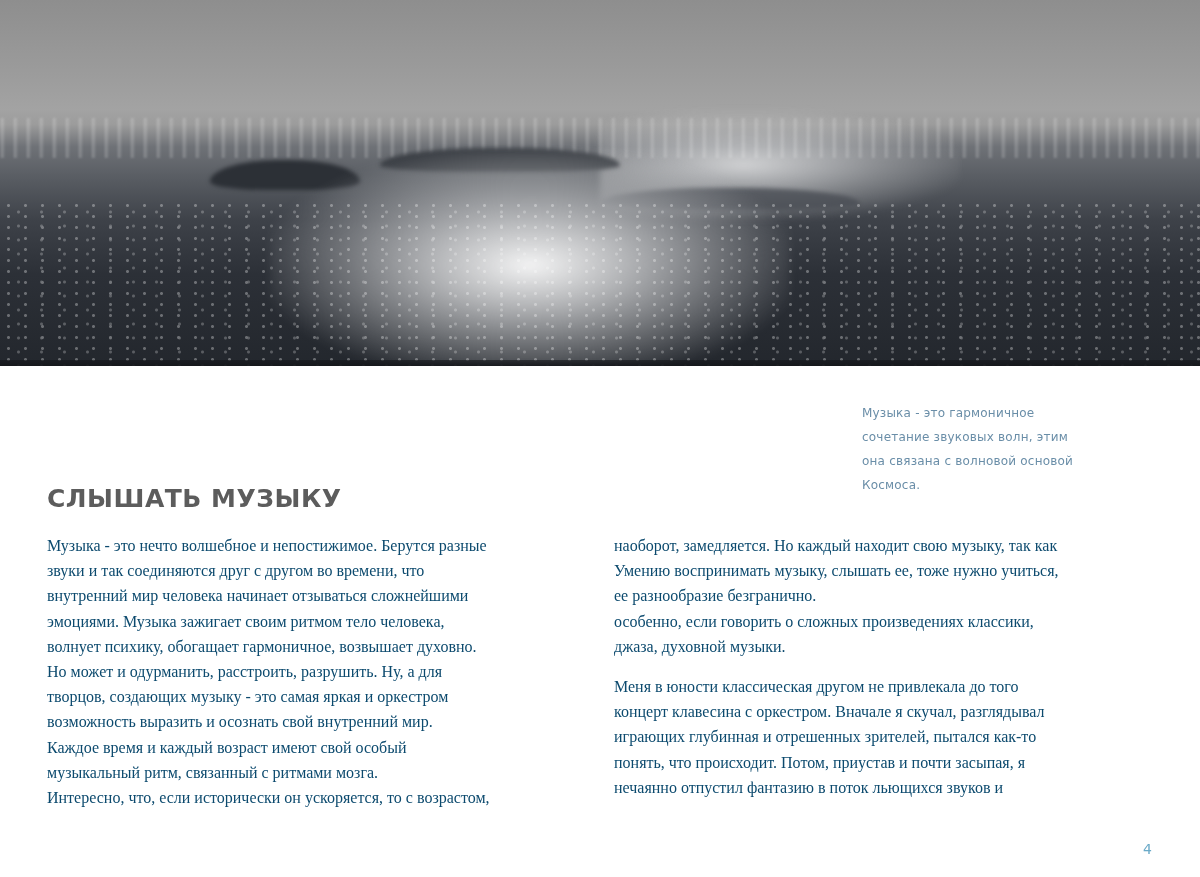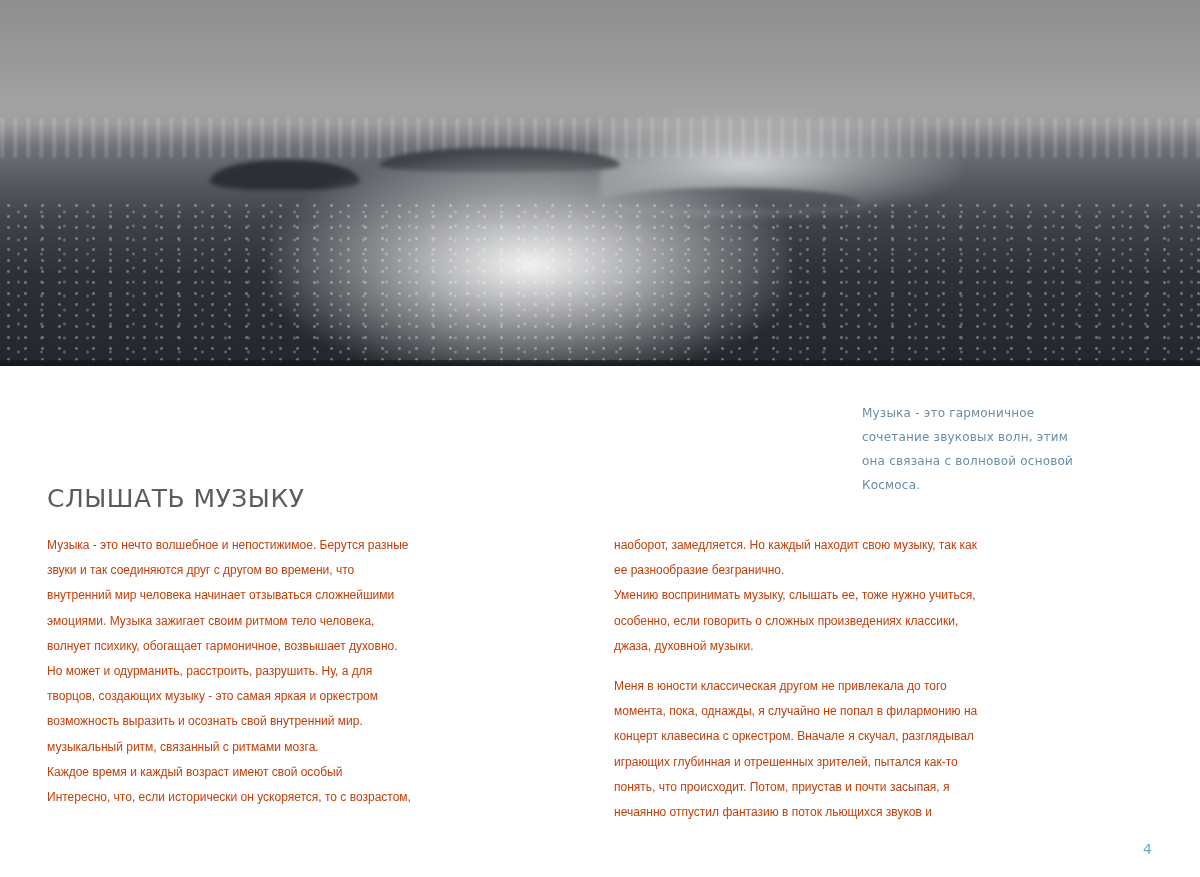--- a/index.html
+++ b/index.html
@@ -52,27 +52,27 @@
       font-family: "DejaVu Sans", sans-serif;
       font-size: 12px; line-height: 24px; letter-spacing: 0.2px;
       color: #6a8ea8;
     }
     .pull-quote span { display: block; white-space: nowrap; }
 
     .section-title {
       position: absolute; left: 47px; top: 484px;
       font-family: "DejaVu Sans", sans-serif;
       font-size: 25px; line-height: 30px; letter-spacing: 0.5px;
-      color: #5c5c5c; font-weight: normal;
+      color: #5c5c5c; font-weight: bold;
     }
 
     .column {
       position: absolute; top: 533px; width: 560px;
-      font-family: Liberation Sans, sans-serif;
-      font-size: 12px; line-height: 25.2px; color: #c2410c;
+      font-family: Liberation Serif, serif;
+      font-size: 16px; line-height: 25.2px; color: #0c4a6e;
     }
     .column.left { left: 47px; }
     .column.right { left: 614px; }
     .column .line { display: block; white-space: nowrap; }
     .column .para-gap { display: block; height: 15px; }
 
     .page-number {
       position: absolute; left: 1143px; top: 841px;
       font-family: "DejaVu Sans", sans-serif;
       font-size: 14px; line-height: 16px; color: #6aaac8;
@@ -103,33 +103,32 @@
 
 <div class="column left">
   <span class="line">Музыка - это нечто волшебное и непостижимое. Берутся разные</span>
   <span class="line">звуки и так соединяются друг с другом во времени, что</span>
   <span class="line">внутренний мир человека начинает отзываться сложнейшими</span>
   <span class="line">эмоциями. Музыка зажигает своим ритмом тело человека,</span>
   <span class="line">волнует психику, обогащает гармоничное, возвышает духовно.</span>
   <span class="line">Но может и одурманить, расстроить, разрушить. Ну, а для</span>
   <span class="line">творцов, создающих музыку - это самая яркая и оркестром</span>
   <span class="line">возможность выразить и осознать свой внутренний мир.</span>
+  <span class="line">Каждое время и каждый возраст имеют свой особый</span>
   <span class="line">музыкальный ритм, связанный с ритмами мозга.</span>
-  <span class="line">Каждое время и каждый возраст имеют свой особый</span>
   <span class="line">Интересно, что, если исторически он ускоряется, то с возрастом,</span>
 </div>
 
 <div class="column right">
   <span class="line">наоборот, замедляется. Но каждый находит свою музыку, так как</span>
+  <span class="line">Умению воспринимать музыку, слышать ее, тоже нужно учиться,</span>
   <span class="line">ее разнообразие безгранично.</span>
-  <span class="line">Умению воспринимать музыку, слышать ее, тоже нужно учиться,</span>
   <span class="line">особенно, если говорить о сложных произведениях классики,</span>
   <span class="line">джаза, духовной музыки.</span>
   <span class="para-gap"></span>
   <span class="line">Меня в юности классическая другом не привлекала до того</span>
-  <span class="line">момента, пока, однажды, я случайно не попал в филармонию на</span>
   <span class="line">концерт клавесина с оркестром. Вначале я скучал, разглядывал</span>
   <span class="line">играющих глубинная и отрешенных зрителей, пытался как-то</span>
   <span class="line">понять, что происходит. Потом, приустав и почти засыпая, я</span>
   <span class="line">нечаянно отпустил фантазию в поток льющихся звуков и</span>
 </div>
 
 <div class="page-number">4</div>
 
 </body></html>

